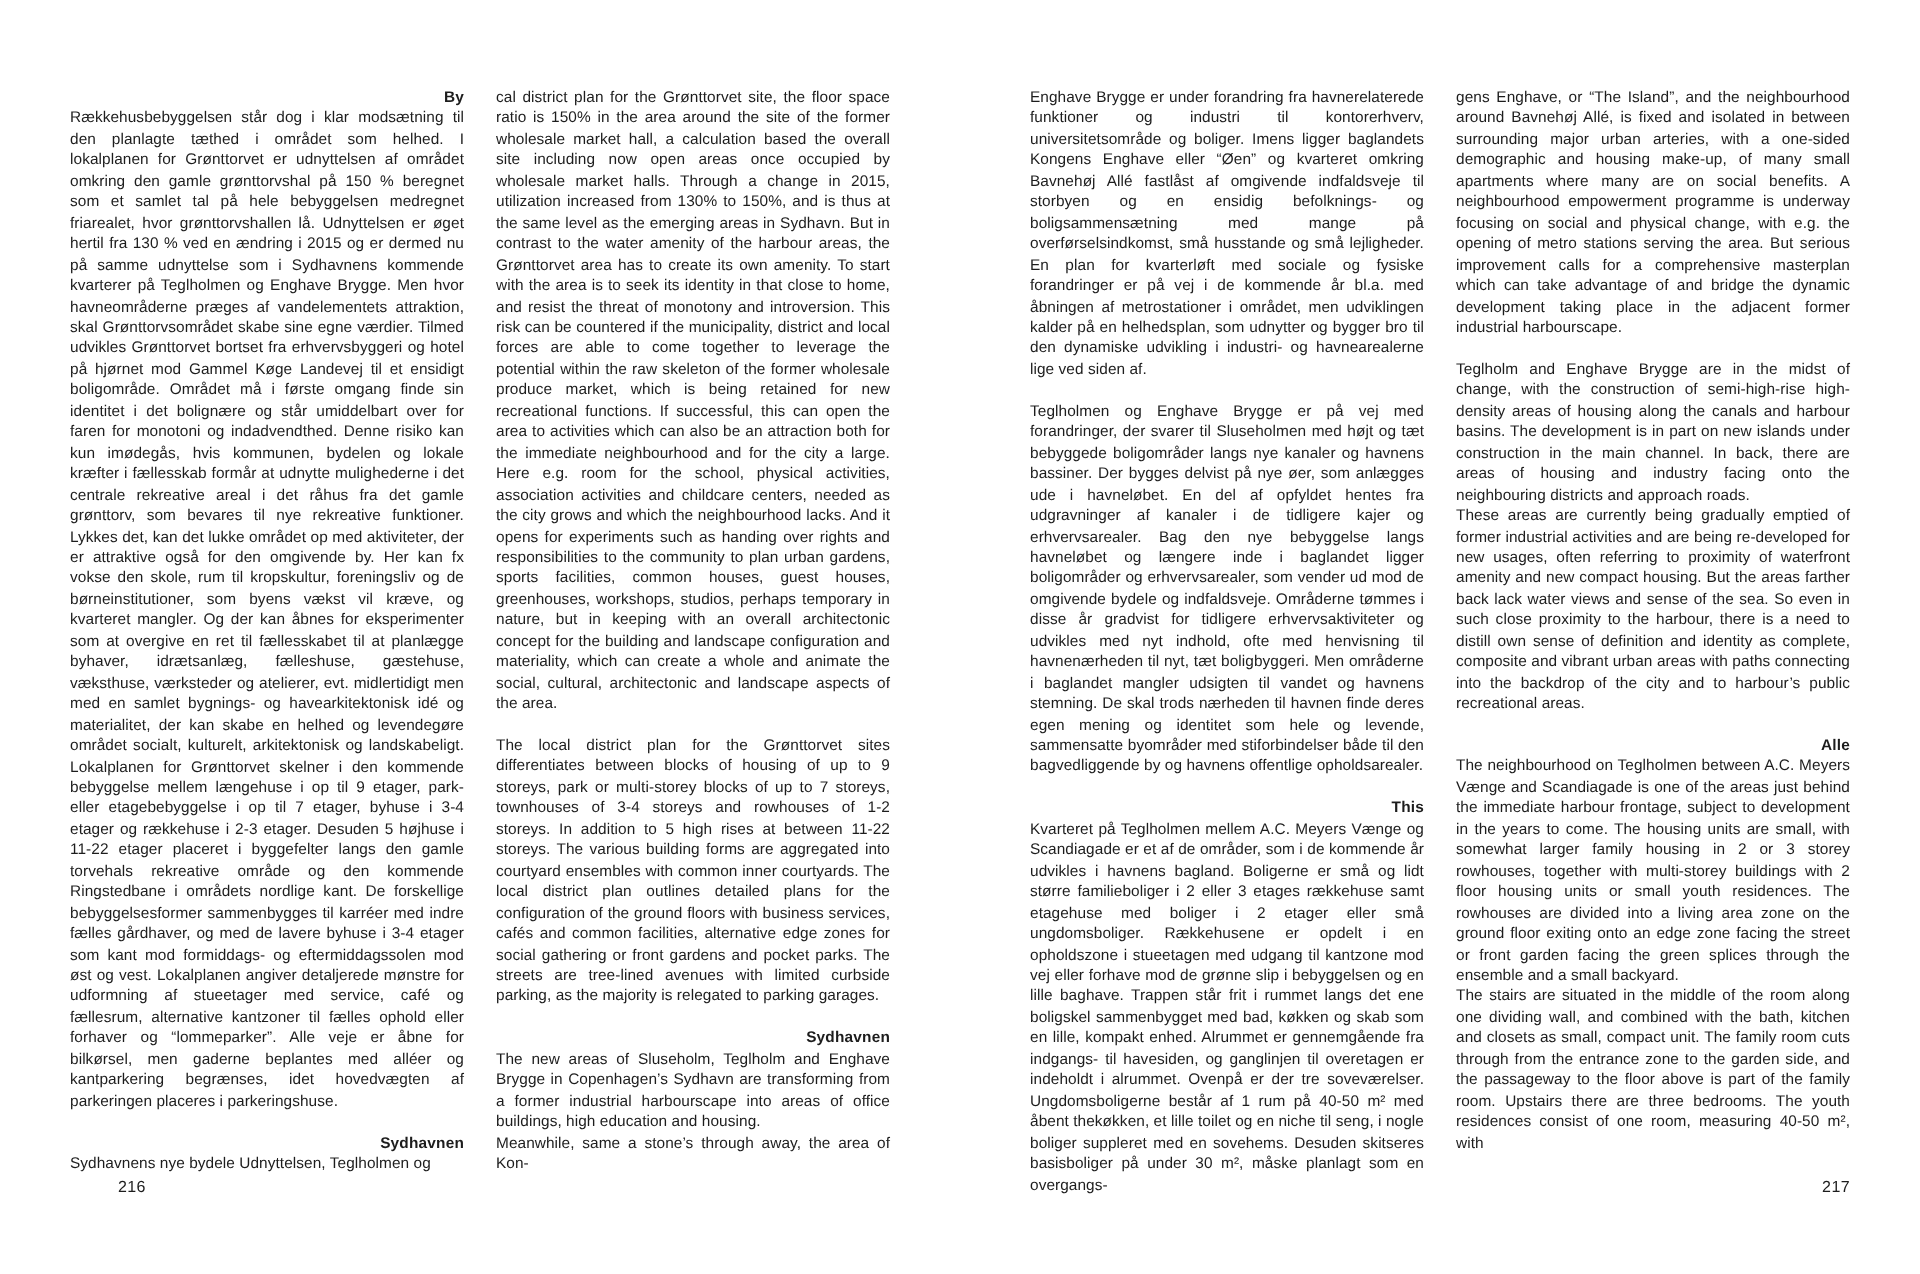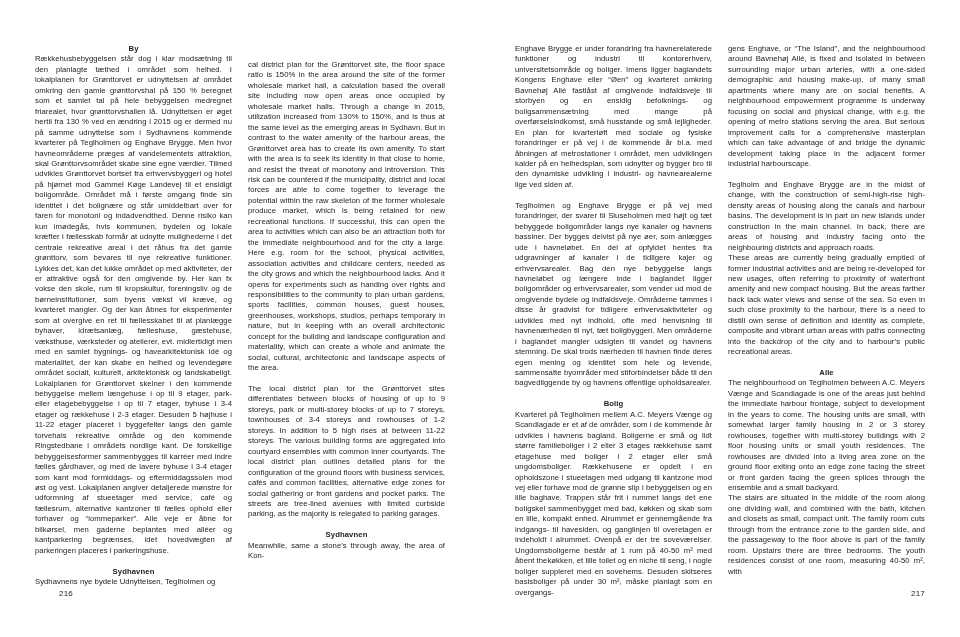--- a/index.html
+++ b/index.html
@@ -26,29 +26,29 @@
     width: 197px;
     font-size: 7.7px;
     line-height: 10.45px;
     text-align: justify;
     letter-spacing: 0.04px;
     color: #1d1d1d;
     hyphens: auto;
     -webkit-hyphens: auto;
   }
   .col-a { left: 35px; }
-  .col-b { left: 248px; margin-top: 16px; }
+  .col-b { left: 248px; }
   .col-c { left: 35px; }   
   .col-d { left: 248px; }
 
   .col p { margin: 0; padding: 0; }
   .col p.space { margin-top: 10.45px; }
   .col p.heading {
     font-weight: bold;
-    text-align: center;
+    text-align: right;
     letter-spacing: 0.1px;
   }
 
   .page-number {
     position: absolute;
     top: 589px;
     font-size: 8px;
     letter-spacing: 0.2px;
     color: #1d1d1d;
     margin-left: 24px;
@@ -65,30 +65,31 @@
     <div class="col col-a" lang="da">
         <p class="heading">By</p>
         <p class="para">Rækkehusbebyggelsen står dog i klar modsætning til den planlagte tæthed i området som helhed. I lokalplanen for Grønttorvet er udnyttelsen af området omkring den gamle grønttorvshal på 150 % beregnet som et samlet tal på hele bebyggelsen medregnet friarealet, hvor grønttorvshallen lå. Udnyttelsen er øget hertil fra 130 % ved en ændring i 2015 og er dermed nu på samme udnyttelse som i Sydhavnens kommende kvarterer på Teglholmen og Enghave Brygge. Men hvor havneområderne præges af vandelementets attraktion, skal Grønttorvsområdet skabe sine egne værdier. Tilmed udvikles Grønttorvet bortset fra erhvervsbyggeri og hotel på hjørnet mod Gammel Køge Landevej til et ensidigt boligområde. Området må i første omgang finde sin identitet i det bolignære og står umiddelbart over for faren for monotoni og indadvendthed. Denne risiko kan kun imødegås, hvis kommunen, bydelen og lokale kræfter i fællesskab formår at udnytte mulighederne i det centrale rekreative areal i det råhus fra det gamle grønttorv, som bevares til nye rekreative funktioner. Lykkes det, kan det lukke området op med aktiviteter, der er attraktive også for den omgivende by. Her kan fx vokse den skole, rum til kropskultur, foreningsliv og de børneinstitutioner, som byens vækst vil kræve, og kvarteret mangler. Og der kan åbnes for eksperimenter som at overgive en ret til fællesskabet til at planlægge byhaver, idrætsanlæg, fælleshuse, gæstehuse, væksthuse, værksteder og atelierer, evt. midlertidigt men med en samlet bygnings- og havearkitektonisk idé og materialitet, der kan skabe en helhed og levendegøre området socialt, kulturelt, arkitektonisk og landskabeligt. Lokalplanen for Grønttorvet skelner i den kommende bebyggelse mellem længehuse i op til 9 etager, park- eller etagebebyggelse i op til 7 etager, byhuse i 3-4 etager og rækkehuse i 2-3 etager. Desuden 5 højhuse i 11-22 etager placeret i byggefelter langs den gamle torvehals rekreative område og den kommende Ringstedbane i områdets nordlige kant. De forskellige bebyggelsesformer sammenbygges til karréer med indre fælles gårdhaver, og med de lavere byhuse i 3-4 etager som kant mod formiddags- og eftermiddagssolen mod øst og vest. Lokalplanen angiver detaljerede mønstre for udformning af stueetager med service, café og fællesrum, alternative kantzoner til fælles ophold eller forhaver og “lommeparker”. Alle veje er åbne for bilkørsel, men gaderne beplantes med alléer og kantparkering begrænses, idet hovedvægten af parkeringen placeres i parkeringshuse.</p>
         <p class="heading space">Sydhavnen</p>
         <p class="para">Sydhavnens nye bydele Udnyttelsen, Teglholmen og</p>
       </div>
     <div class="col col-b" lang="en">
         <p class="para">cal district plan for the Grønttorvet site, the floor space ratio is 150% in the area around the site of the former wholesale market hall, a calculation based the overall site including now open areas once occupied by wholesale market halls. Through a change in 2015, utilization increased from 130% to 150%, and is thus at the same level as the emerging areas in Sydhavn. But in contrast to the water amenity of the harbour areas, the Grønttorvet area has to create its own amenity. To start with the area is to seek its identity in that close to home, and resist the threat of monotony and introversion. This risk can be countered if the municipality, district and local forces are able to come together to leverage the potential within the raw skeleton of the former wholesale produce market, which is being retained for new recreational functions. If successful, this can open the area to activities which can also be an attraction both for the immediate neighbourhood and for the city a large. Here e.g. room for the school, physical activities, association activities and childcare centers, needed as the city grows and which the neighbourhood lacks. And it opens for experiments such as handing over rights and responsibilities to the community to plan urban gardens, sports facilities, common houses, guest houses, greenhouses, workshops, studios, perhaps temporary in nature, but in keeping with an overall architectonic concept for the building and landscape configuration and materiality, which can create a whole and animate the social, cultural, architectonic and landscape aspects of the area.</p>
         <p class="para space">The local district plan for the Grønttorvet sites differentiates between blocks of housing of up to 9 storeys, park or multi-storey blocks of up to 7 storeys, townhouses of 3-4 storeys and rowhouses of 1-2 storeys. In addition to 5 high rises at between 11-22 storeys. The various building forms are aggregated into courtyard ensembles with common inner courtyards. The local district plan outlines detailed plans for the configuration of the ground floors with business services, cafés and common facilities, alternative edge zones for social gathering or front gardens and pocket parks. The streets are tree-lined avenues with limited curbside parking, as the majority is relegated to parking garages.</p>
         <p class="heading space">Sydhavnen</p>
+        <p class="para">The new areas of Sluseholm, Teglholm and Enghave Brygge in Copenhagen’s Sydhavn are transforming from a former industrial harbourscape into areas of office buildings, high education and housing.</p>
         <p class="para">Meanwhile, same a stone’s through away, the area of Kon-</p>
       </div>
     <div class="page-number left-num">216</div>
   </div>
 
   <div class="page right">
     <div class="col col-c" lang="da">
         <p class="para">Enghave Brygge er under forandring fra havnerelaterede funktioner og industri til kontorerhverv, universitetsområde og boliger. Imens ligger baglandets Kongens Enghave eller “Øen” og kvarteret omkring Bavnehøj Allé fastlåst af omgivende indfaldsveje til storbyen og en ensidig befolknings- og boligsammensætning med mange på overførselsindkomst, små husstande og små lejligheder. En plan for kvarterløft med sociale og fysiske forandringer er på vej i de kommende år bl.a. med åbningen af metrostationer i området, men udviklingen kalder på en helhedsplan, som udnytter og bygger bro til den dynamiske udvikling i industri- og havnearealerne lige ved siden af.</p>
         <p class="para space">Teglholmen og Enghave Brygge er på vej med forandringer, der svarer til Sluseholmen med højt og tæt bebyggede boligområder langs nye kanaler og havnens bassiner. Der bygges delvist på nye øer, som anlægges ude i havneløbet. En del af opfyldet hentes fra udgravninger af kanaler i de tidligere kajer og erhvervsarealer. Bag den nye bebyggelse langs havneløbet og længere inde i baglandet ligger boligområder og erhvervsarealer, som vender ud mod de omgivende bydele og indfaldsveje. Områderne tømmes i disse år gradvist for tidligere erhvervsaktiviteter og udvikles med nyt indhold, ofte med henvisning til havnenærheden til nyt, tæt boligbyggeri. Men områderne i baglandet mangler udsigten til vandet og havnens stemning. De skal trods nærheden til havnen finde deres egen mening og identitet som hele og levende, sammensatte byområder med stiforbindelser både til den bagvedliggende by og havnens offentlige opholdsarealer.</p>
-        <p class="heading space">Bolig</p>
+        <p class="heading space">This</p>
         <p class="para">Kvarteret på Teglholmen mellem A.C. Meyers Vænge og Scandiagade er et af de områder, som i de kommende år udvikles i havnens bagland. Boligerne er små og lidt større familieboliger i 2 eller 3 etages rækkehuse samt etagehuse med boliger i 2 etager eller små ungdomsboliger. Rækkehusene er opdelt i en opholdszone i stueetagen med udgang til kantzone mod vej eller forhave mod de grønne slip i bebyggelsen og en lille baghave. Trappen står frit i rummet langs det ene boligskel sammenbygget med bad, køkken og skab som en lille, kompakt enhed. Alrummet er gennemgående fra indgangs- til havesiden, og ganglinjen til overetagen er indeholdt i alrummet. Ovenpå er der tre soveværelser. Ungdomsboligerne består af 1 rum på 40-50 m² med åbent thekøkken, et lille toilet og en niche til seng, i nogle boliger suppleret med en sovehems. Desuden skitseres basisboliger på under 30 m², måske planlagt som en overgangs-</p>
       </div>
     <div class="col col-d" lang="en">
         <p class="para">gens Enghave, or “The Island”, and the neighbourhood around Bavnehøj Allé, is fixed and isolated in between surrounding major urban arteries, with a one-sided demographic and housing make-up, of many small apartments where many are on social benefits. A neighbourhood empowerment programme is underway focusing on social and physical change, with e.g. the opening of metro stations serving the area. But serious improvement calls for a comprehensive masterplan which can take advantage of and bridge the dynamic development taking place in the adjacent former industrial harbourscape.</p>
         <p class="para space">Teglholm and Enghave Brygge are in the midst of change, with the construction of semi-high-rise high-density areas of housing along the canals and harbour basins. The development is in part on new islands under construction in the main channel. In back, there are areas of housing and industry facing onto the neighbouring districts and approach roads.</p>
         <p class="para">These areas are currently being gradually emptied of former industrial activities and are being re-developed for new usages, often referring to proximity of waterfront amenity and new compact housing. But the areas farther back lack water views and sense of the sea. So even in such close proximity to the harbour, there is a need to distill own sense of definition and identity as complete, composite and vibrant urban areas with paths connecting into the backdrop of the city and to harbour’s public recreational areas.</p>
         <p class="heading space">Alle</p>
         <p class="para">The neighbourhood on Teglholmen between A.C. Meyers Vænge and Scandiagade is one of the areas just behind the immediate harbour frontage, subject to development in the years to come. The housing units are small, with somewhat larger family housing in 2 or 3 storey rowhouses, together with multi-storey buildings with 2 floor housing units or small youth residences. The rowhouses are divided into a living area zone on the ground floor exiting onto an edge zone facing the street or front garden facing the green splices through the ensemble and a small backyard.</p>
         <p class="para">The stairs are situated in the middle of the room along one dividing wall, and combined with the bath, kitchen and closets as small, compact unit. The family room cuts through from the entrance zone to the garden side, and the passageway to the floor above is part of the family room. Upstairs there are three bedrooms. The youth residences consist of one room, measuring 40-50 m², with</p>
       </div>

